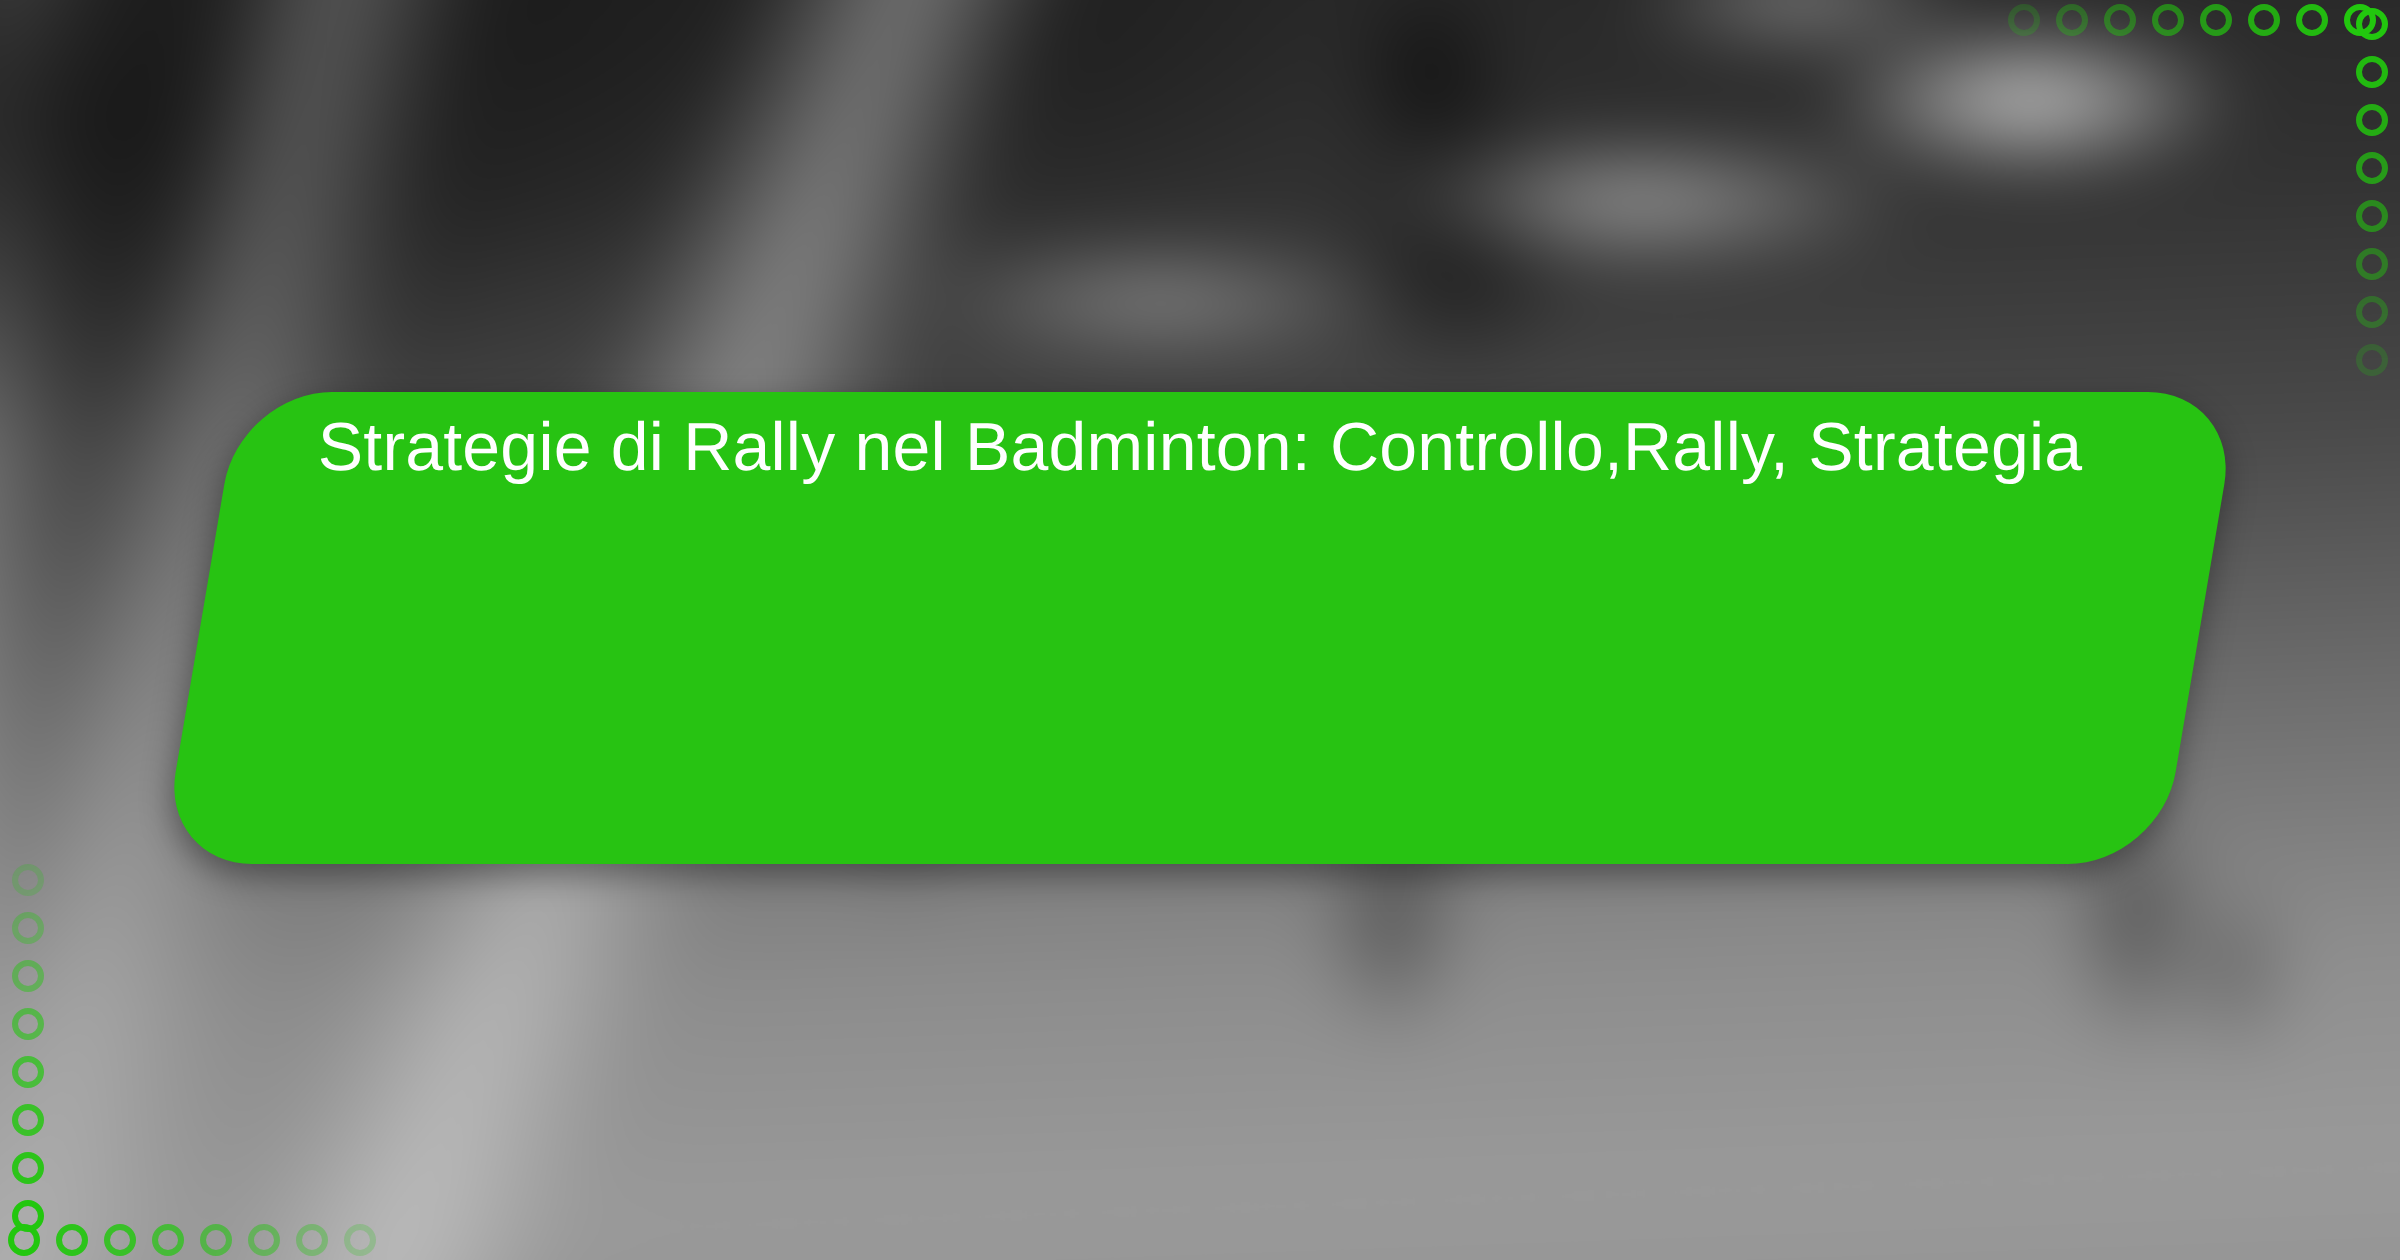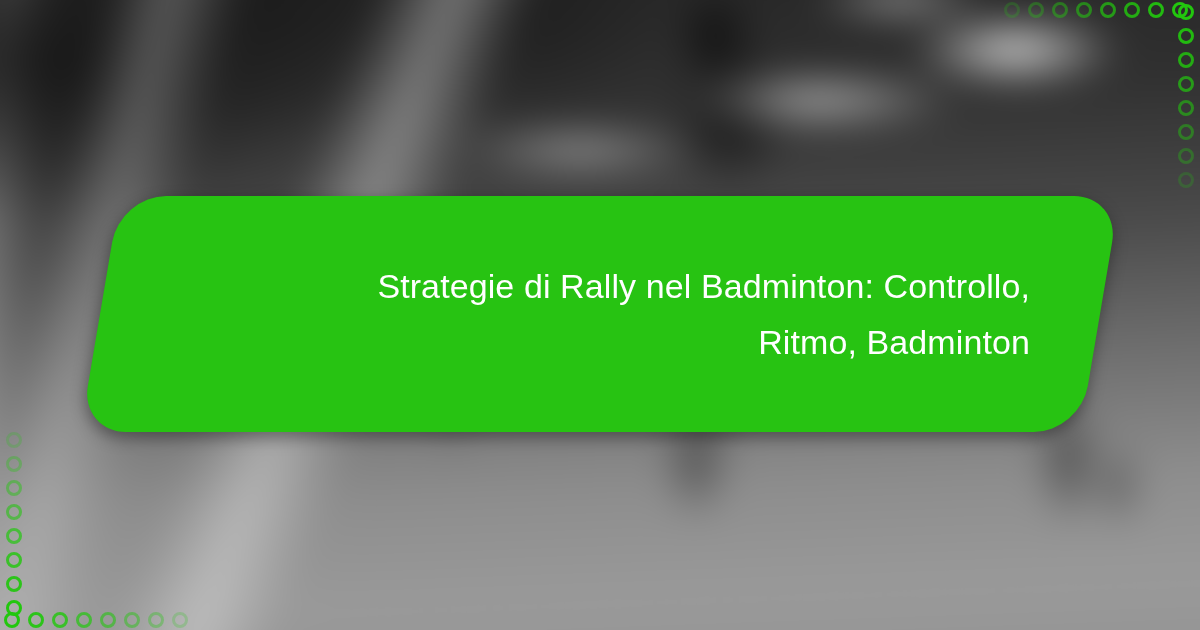--- a/index.html
+++ b/index.html
@@ -90,22 +90,22 @@
     inset: 0;
     background: #27c312;
     border-radius: 46px;
     transform: skewX(-9.6deg);
     box-shadow: 0 6px 16px rgba(0,0,0,.38);
   }
   .banner-text {
     position: absolute;
     inset: 0;
     display: flex;
-    flex-direction: column;
-    align-items: flex-end;
+    flex-direction: row;
+    align-items: flex-start;
     justify-content: center;
     padding: 0 70px;
     box-sizing: border-box;
   }
   .title-line {
     color: #ffffff;
     font-size: 34px;
     font-weight: 400;
     line-height: 56px;
     text-align: center;
@@ -158,17 +158,17 @@
       <div class="dot" style="opacity: 0.7; border-color: rgb(34, 199, 14);"></div>
       <div class="dot" style="opacity: 0.82; border-color: rgb(34, 199, 14);"></div>
       <div class="dot" style="opacity: 0.92; border-color: rgb(34, 199, 14);"></div>
       <div class="dot" style="opacity: 1; border-color: rgb(34, 199, 14);"></div>
     </div>
 
   <div class="banner-wrap">
     <div class="banner-shape"></div>
     <div class="banner-text">
       <div class="title-line">Strategie di Rally nel Badminton: Controllo,</div>
-      <div class="title-line">Ritmo, Badminton</div>
+      <div class="title-line">Rally, Strategia</div>
     </div>
   </div>
 
 </div>
 
 </body></html>

